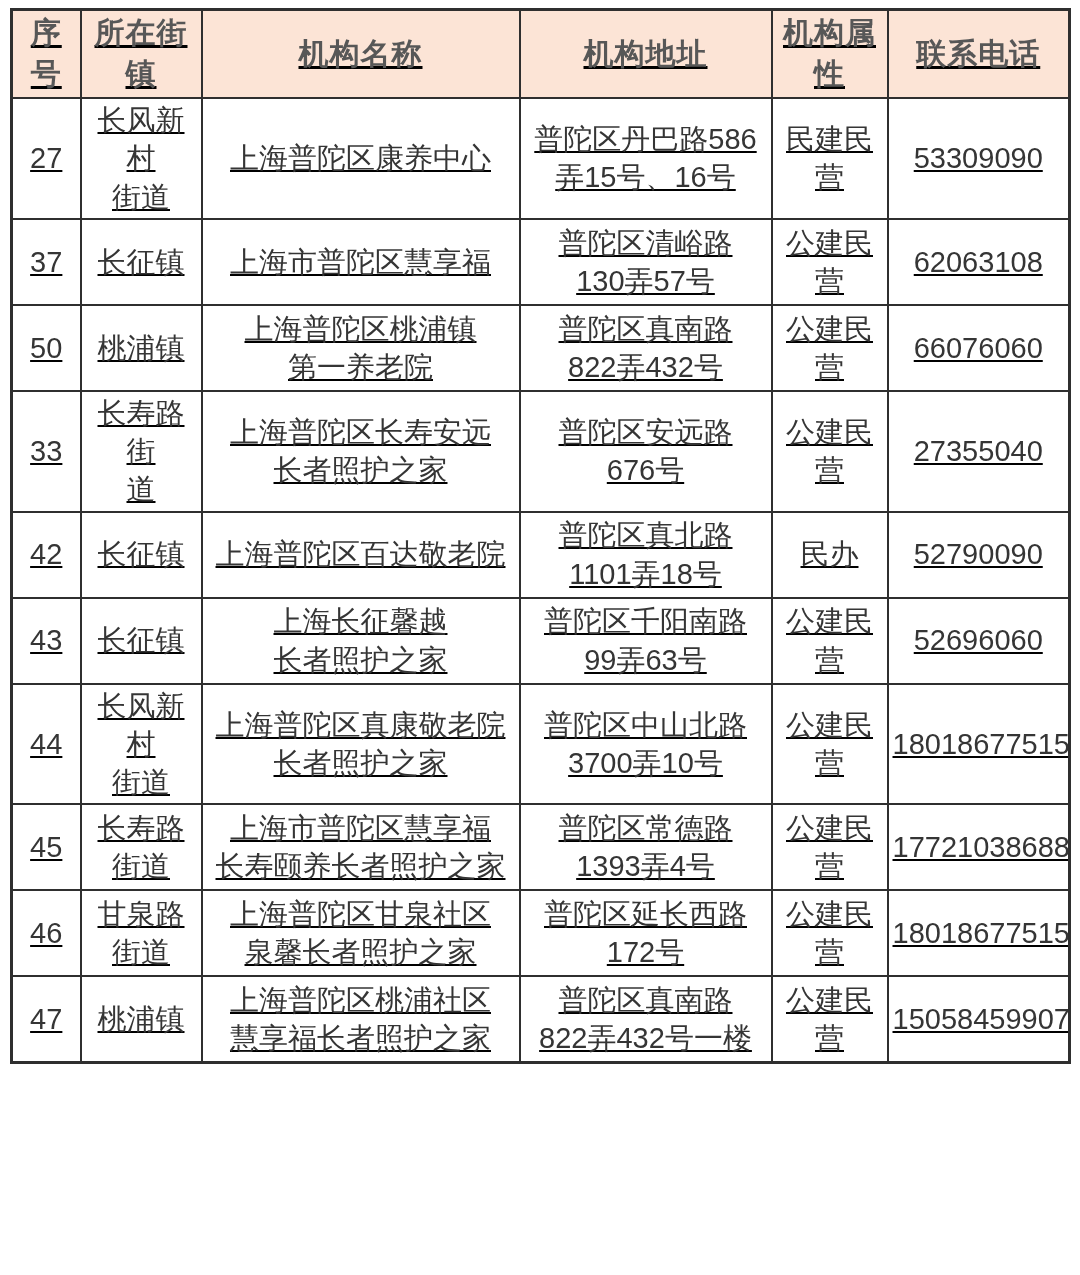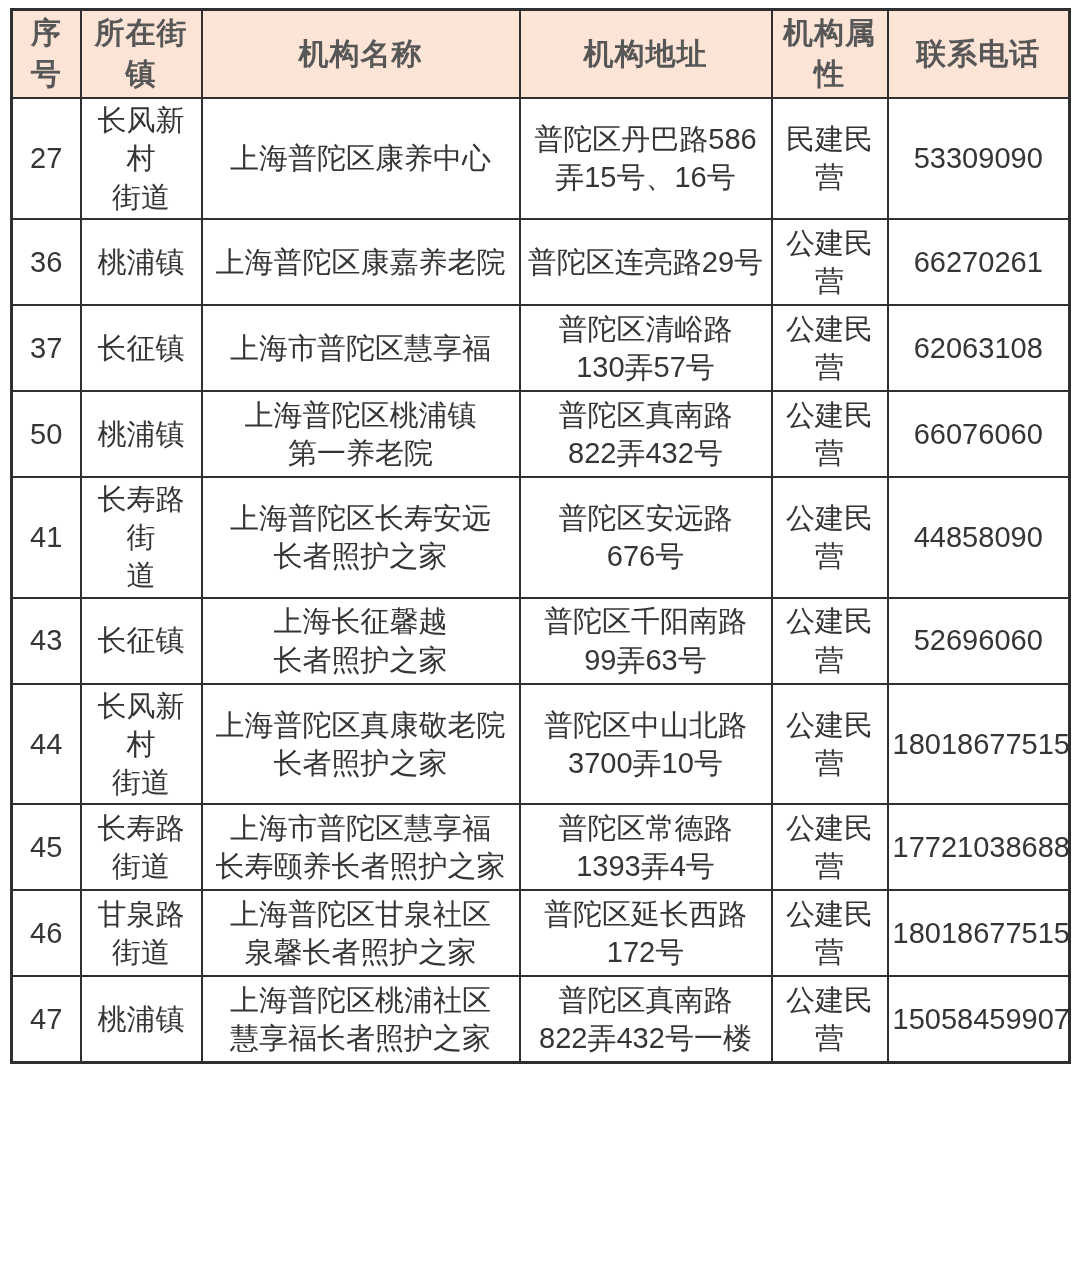--- a/index.html
+++ b/index.html
@@ -14,20 +14,21 @@
     margin: 0;
     padding: 0;
     background: var(--page-bg);
     font-family: "Liberation Sans", "DejaVu Sans", sans-serif;
   }
   .page {
     width: 1080px;
     height: 1275px;
     background: var(--page-bg);
     overflow: hidden;
+    text-decoration: underline;
   }
   table.facility-table {
     border-collapse: collapse;
     table-layout: fixed;
     width: 1058px;
     margin: 8px 10px 0 10px;
     border: 3px solid var(--border-color);
   }
   .facility-table th,
   .facility-table td {
@@ -89,28 +90,20 @@
     <td class="c-index">27</td>
     <td class="c-town">长风新村
 街道</td>
     <td class="c-name">上海普陀区康养中心</td>
     <td class="c-address">普陀区丹巴路586
 弄15号、16号</td>
     <td class="c-attribute">民建民营</td>
     <td class="c-phone">53309090</td>
   </tr>
 
-  <tr>
-    <td class="c-index">36</td>
-    <td class="c-town">桃浦镇</td>
-    <td class="c-name">上海普陀区康嘉养老院</td>
-    <td class="c-address">普陀区连亮路29号</td>
-    <td class="c-attribute">公建民营</td>
-    <td class="c-phone">66270261</td>
-  </tr>
 
   <tr>
     <td class="c-index">37</td>
     <td class="c-town">长征镇</td>
     <td class="c-name">上海市普陀区慧享福</td>
     <td class="c-address">普陀区清峪路
 130弄57号</td>
     <td class="c-attribute">公建民营</td>
     <td class="c-phone">62063108</td>
   </tr>
@@ -122,31 +115,40 @@
     <td class="c-town">桃浦镇</td>
     <td class="c-name">上海普陀区桃浦镇
 第一养老院</td>
     <td class="c-address">普陀区真南路
 822弄432号</td>
     <td class="c-attribute">公建民营</td>
     <td class="c-phone">66076060</td>
   </tr>
 
   <tr>
-    <td class="c-index">41</td>
+    <td class="c-index">33</td>
     <td class="c-town">长寿路街
 道</td>
     <td class="c-name">上海普陀区长寿安远
 长者照护之家</td>
     <td class="c-address">普陀区安远路
 676号</td>
     <td class="c-attribute">公建民营</td>
-    <td class="c-phone">44858090</td>
-  </tr>
-
+    <td class="c-phone">27355040</td>
+  </tr>
+
+  <tr>
+    <td class="c-index">42</td>
+    <td class="c-town">长征镇</td>
+    <td class="c-name">上海普陀区百达敬老院</td>
+    <td class="c-address">普陀区真北路
+1101弄18号</td>
+    <td class="c-attribute">民办</td>
+    <td class="c-phone">52790090</td>
+  </tr>
 
   <tr>
     <td class="c-index">43</td>
     <td class="c-town">长征镇</td>
     <td class="c-name">上海长征馨越
 长者照护之家</td>
     <td class="c-address">普陀区千阳南路
 99弄63号</td>
     <td class="c-attribute">公建民营</td>
     <td class="c-phone">52696060</td>

